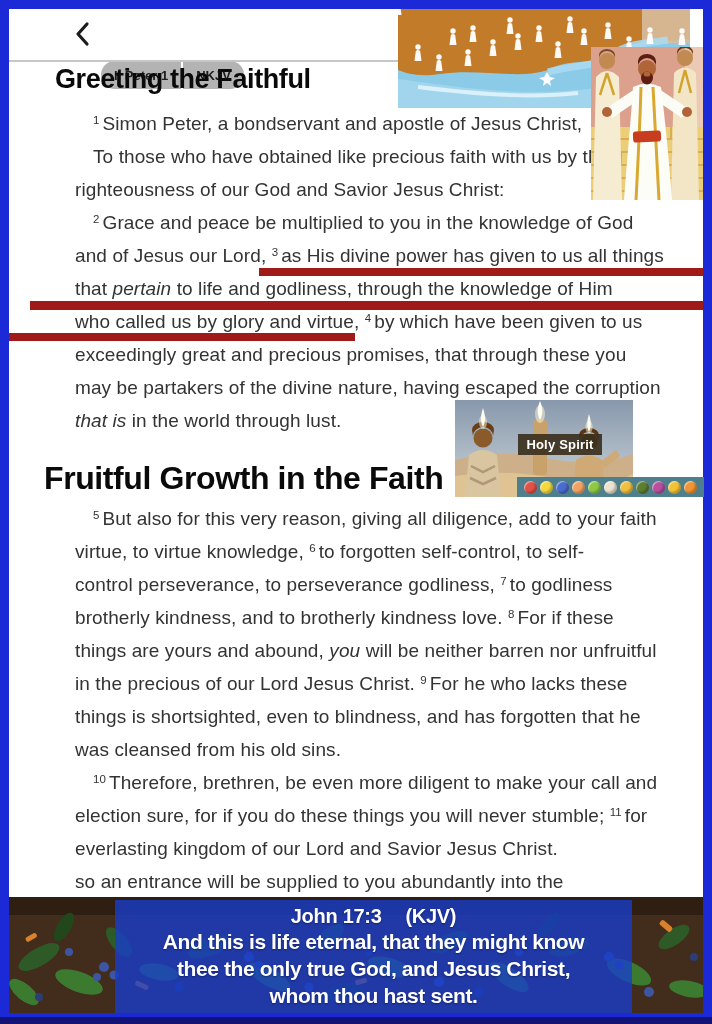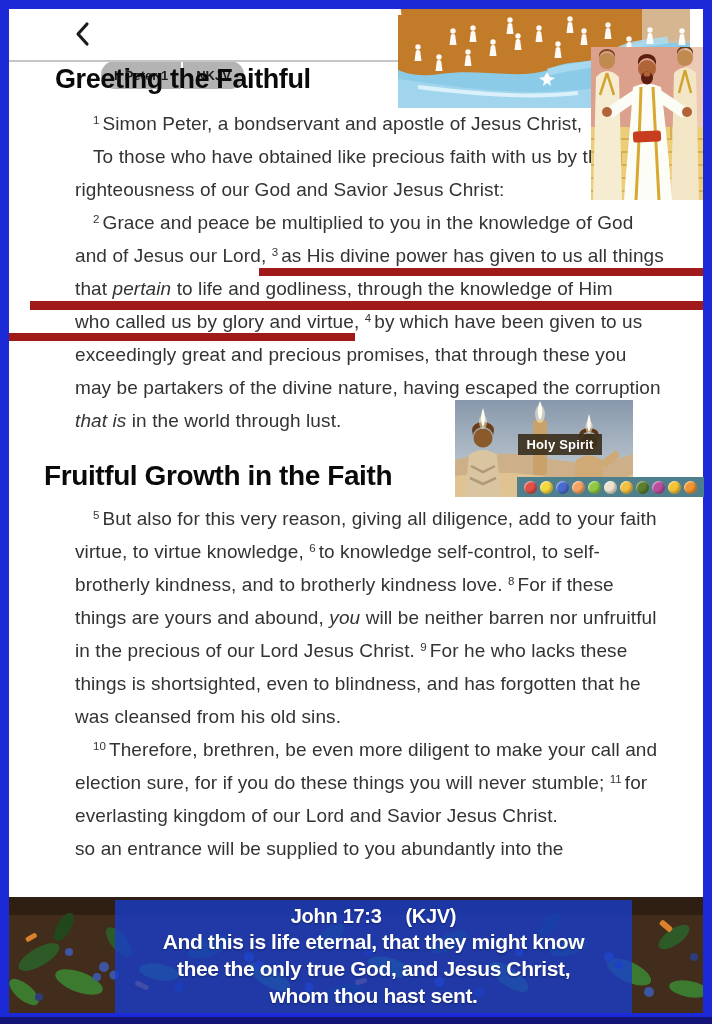--- a/index.html
+++ b/index.html
@@ -10,21 +10,21 @@
 
   
   .navbar{position:absolute;left:0;top:0;width:100%;height:51px;background:#fff;}
   .nav-divider{position:absolute;left:0;top:51px;width:100%;height:2px;background:#c6c6c6;}
   .back-btn{position:absolute;left:62px;top:14px;width:22px;height:26px;display:flex;align-items:center;justify-content:center;cursor:pointer;}
   .pill{position:absolute;left:92px;top:16px;height:28px;display:flex;background:#fff;border-radius:15px;overflow:hidden;gap:2px;margin-top:36px;}
   .pill .seg{background:#b3b3b3;display:flex;align-items:center;padding:0 13px;font-size:13px;font-weight:700;color:#1b1b1b;white-space:nowrap;cursor:pointer;}
 
   
   .h1{position:absolute;left:46px;top:55px;font-size:27px;font-weight:900;letter-spacing:-.4px;color:#0a0a0a;white-space:nowrap;}
-  .h2{position:absolute;left:35px;top:451px;font-size:28px;font-weight:900;letter-spacing:-.4px;color:#0a0a0a;white-space:nowrap;}
+  .h2{position:absolute;left:35px;top:451px;font-size:32px;font-weight:900;letter-spacing:-.4px;color:#0a0a0a;white-space:nowrap;}
 
   
   .tblock{position:absolute;left:66px;right:8px;color:#333;font-size:19px;letter-spacing:.1px;}
   .tblock .bline{height:33px;line-height:33px;white-space:nowrap;}
   .tblock .bline.ind{padding-left:18px;}
   .tblock .it{font-style:italic;}
   .tblock sup{font-size:11.5px;vertical-align:6px;line-height:0;}
   #block1{top:98px;}
   #block2{top:493px;}
 
@@ -84,21 +84,22 @@
         <div class="bline ind"><sup style="margin-right: 3px;">2</sup><span>Grace and peace be multiplied to you in the knowledge of God</span></div>
         <div class="bline"><span>and of Jesus our Lord, </span><sup style="margin-right: 3px;">3</sup><span>as His divine power has given to us all things</span></div>
         <div class="bline"><span>that </span><span class="it">pertain</span><span> to life and godliness, through the knowledge of Him</span></div>
         <div class="bline"><span>who called us by glory and virtue, </span><sup style="margin-right: 3px;">4</sup><span>by which have been given to us</span></div>
         <div class="bline"><span>exceedingly great and precious promises, that through these you</span></div>
         <div class="bline"><span>may be partakers of the divine nature, having escaped the corruption</span></div>
         <div class="bline"><span class="it">that is</span><span> in the world through lust.</span></div>
       </div>
     <div id="block2" class="tblock">
         <div class="bline ind"><sup style="margin-right: 3px;">5</sup><span>But also for this very reason, giving all diligence, add to your faith</span></div>
-        <div class="bline"><span>virtue, to virtue knowledge, </span><sup style="margin-right: 3px;">6</sup><span>to knowledge self-control, to self-</span></div>
+        <div class="bline"><span>virtue, to virtue knowledge, </span><sup style="margin-right: 3px;">6</sup><span>to forgotten self-control, to self-</span></div>
+        <div class="bline"><span>control perseverance, to perseverance godliness, </span><sup style="margin-right: 3px;">7</sup><span>to godliness</span></div>
         <div class="bline"><span>brotherly kindness, and to brotherly kindness love. </span><sup style="margin-right: 3px;">8</sup><span>For if these</span></div>
         <div class="bline"><span>things are yours and abound, </span><span class="it">you</span><span> will be neither barren nor unfruitful</span></div>
         <div class="bline"><span>in the precious of our Lord Jesus Christ. </span><sup style="margin-right: 3px;">9</sup><span>For he who lacks these</span></div>
         <div class="bline"><span>things is shortsighted, even to blindness, and has forgotten that he</span></div>
         <div class="bline"><span>was cleansed from his old sins.</span></div>
         <div class="bline ind"><sup style="margin-right: 3px;">10</sup><span>Therefore, brethren, be even more diligent to make your call and</span></div>
         <div class="bline"><span>election sure, for if you do these things you will never stumble; </span><sup style="margin-right: 3px;">11</sup><span>for</span></div>
         <div class="bline"><span>everlasting kingdom of our Lord and Savior Jesus Christ.</span></div>
         <div class="bline"><span>so an entrance will be supplied to you abundantly into the</span></div>
       </div>

